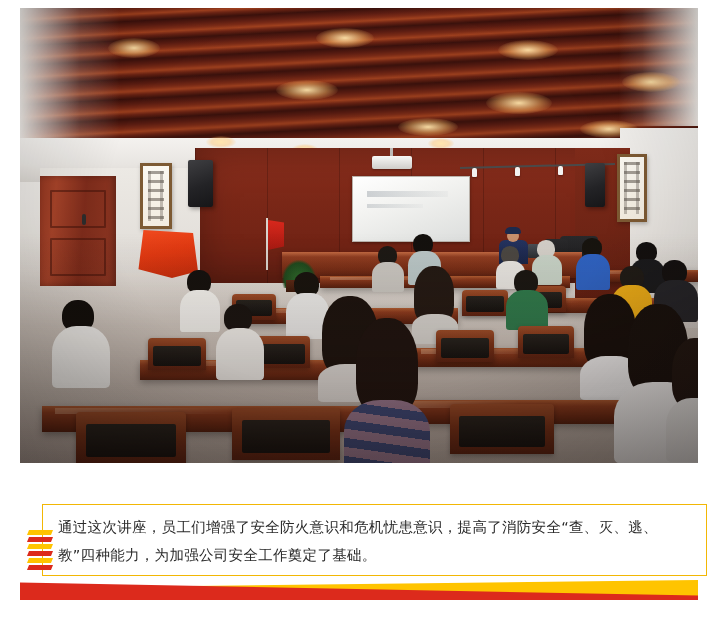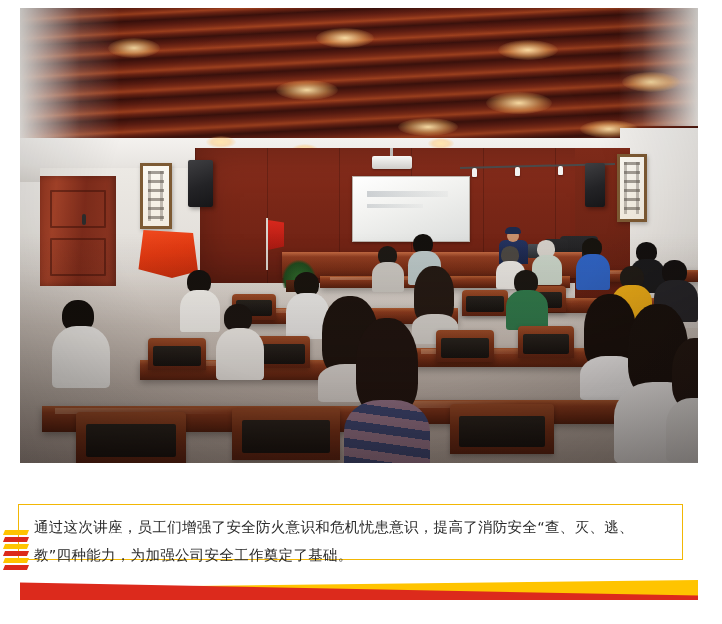--- a/index.html
+++ b/index.html
@@ -337,22 +337,22 @@
   }
   .vignette {
     position: absolute; inset: 0;
     background: radial-gradient(ellipse at 50% 42%, rgba(0,0,0,0) 52%, rgba(0,0,0,0.22) 100%);
     pointer-events: none;
   }
 
   
   .caption-wrap {
     position: absolute;
-    left: 18px; top: 504px;
-    width: 665px; height: 56px;
+    left: 42px; top: 504px;
+    width: 665px; height: 72px;
   }
   .caption-box {
     position: absolute;
     inset: 0;
     border: 1.5px solid #f2b705;
     background: #ffffff;
   }
   .caption-text {
     position: absolute;
     left: 16px; right: 14px; top: 9px;

